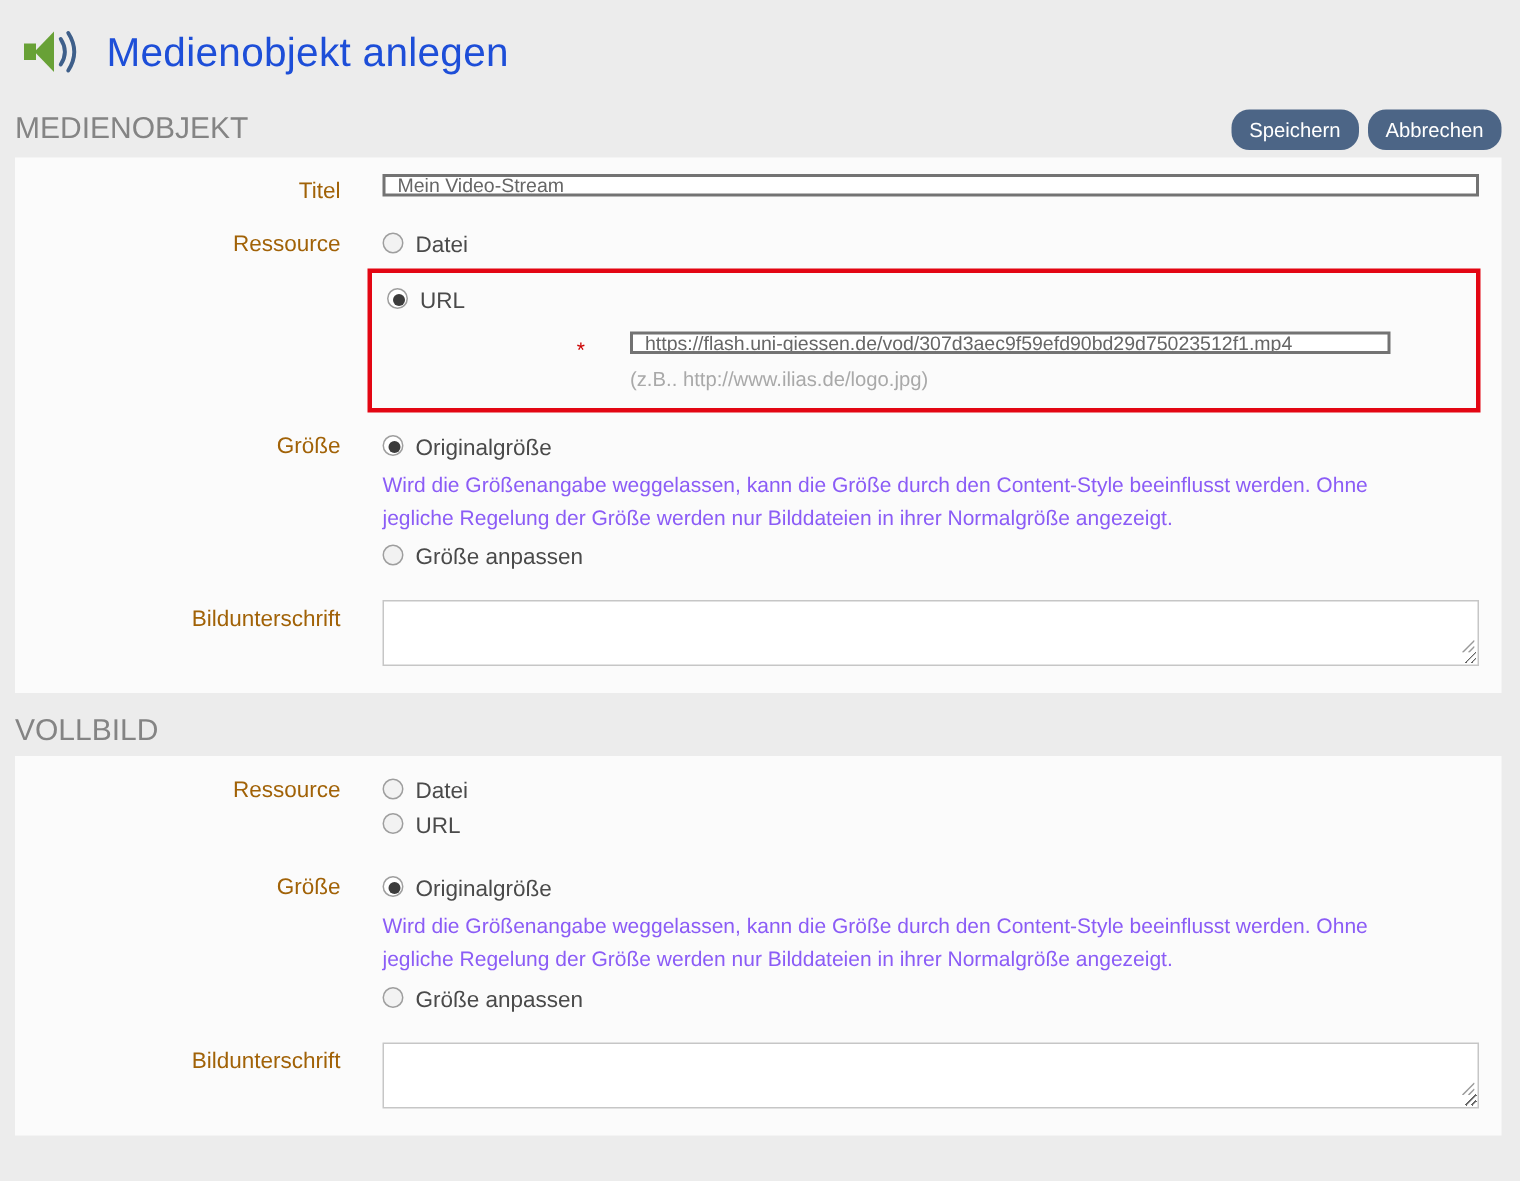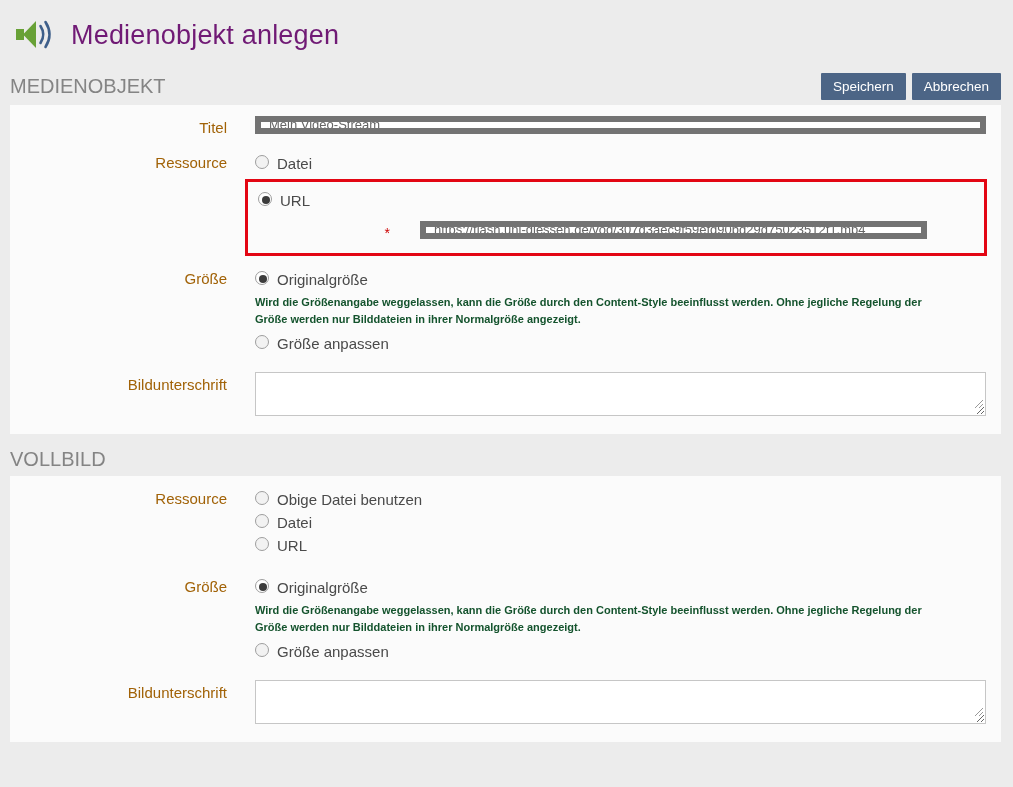--- a/index.html
+++ b/index.html
@@ -6,43 +6,43 @@
   html, body { margin: 0; padding: 0; }
   body {
     width: 1013px; height: 787px;
     background: #ececec;
     font-family: "Liberation Sans", sans-serif;
     overflow: hidden;
   }
 
   
   .page-header { display: flex; align-items: center; gap: 15px; padding: 17px 14px 18px 14px; }
-  .page-title { font-size: 27px; font-weight: 400; color: #701a75; margin: 0; letter-spacing: 0.2px; }
+  .page-title { font-size: 27px; font-weight: 400; color: #1d4ed8; margin: 0; letter-spacing: 0.2px; }
 
   
   .section-bar { display: flex; justify-content: space-between; align-items: center; padding: 2px 12px 5px 10px; }
   .section-title { color: #848484; font-size: 20px; font-weight: 400; }
   .section-bar.vollbild-bar { padding-top: 14px; }
 
   .btn {
-    background: #4c6586; color: #ffffff; border: none; border-radius: 1px;
+    background: #4c6586; color: #ffffff; border: none; border-radius: 12px;
     font-family: "Liberation Sans", sans-serif; font-size: 13.5px;
     padding: 6px 12px; cursor: pointer;
   }
   .btn-group { display: flex; gap: 6px; }
 
   
   .panel { background: #fbfbfb; margin: 0 12px 0 10px; padding: 10px 15px 14px 0; }
   .form-row { display: flex; margin-bottom: 14px; }
   .form-row:last-child { margin-bottom: 4px; }
   .form-label { flex: none; width: 245px; text-align: right; padding-right: 28px; padding-top: 4px; color: #a16207; font-size: 15px; }
   .form-control { flex: 1; min-width: 0; }
 
   .text-input {
-    width: 100%; height: 15px; border: 6px solid #737373; background: #ffffff;
+    width: 100%; height: 15px; border: 2px solid #737373; background: #ffffff;
     font-family: "Liberation Sans", sans-serif; font-size: 13px; color: #666666;
     padding: 3px 8px; outline: none;
   }
 
   
   .radio-option { display: flex; align-items: flex-start; margin: 5px 0; cursor: pointer; line-height: 18px; }
   .radio-circle {
     flex: none; width: 14px; height: 14px; border-radius: 50%;
     border: 1px solid #9e9e9e; background: #f2f2f2; margin-right: 8px; position: relative;
   }
@@ -58,21 +58,21 @@
     border: 3px solid #e30613;
     margin-left: -10px; margin-right: -1px;
     padding: 5px 10px 12px 10px;
     margin-top: 6px;
   }
   .sub-row { display: flex; margin-top: 10px; }
   .sub-label { flex: none; width: 162px; text-align: right; padding-right: 30px; padding-top: 5px; color: #cc0000; font-size: 14px; }
   .sub-control { width: 507px; }
   .hint { color: #a9a9a9; font-size: 13.5px; margin-top: 7px; }
 
-  .desc { color: #14532d; font-size: 11px; line-height: 1.55; max-width: 672px; margin: 3px 0 7px 0; font-weight: bold; }
+  .desc { color: #8b5cf6; font-size: 14px; line-height: 1.55; max-width: 672px; margin: 3px 0 7px 0; }
 
   
   .ta-wrap { position: relative; width: 100%; }
   .caption-textarea {
     width: 100%; height: 44px; border: 1px solid #c6c6c6; background: #ffffff;
     font-family: "Liberation Sans", sans-serif; font-size: 13px; color: #666666;
     padding: 4px 8px; resize: vertical; outline: none; display: block;
   }
   .resize-grip { position: absolute; right: 3px; bottom: 4px; pointer-events: none; }
 </style>
@@ -118,20 +118,21 @@
 
       <div class="highlight-box">
         <label class="radio-option">
           <span class="radio-circle selected"></span>
           <span class="radio-label">URL</span>
         </label>
         <div class="sub-row">
           <div class="sub-label">*</div>
           <div class="sub-control">
             <input type="text" class="text-input" value="https://flash.uni-giessen.de/vod/307d3aec9f59efd90bd29d75023512f1.mp4" style="">
+            <div class="hint">(z.B.. http://www.ilias.de/logo.jpg)</div>
           </div>
         </div>
       </div>
     </div>
   </div>
 
   <div class="form-row">
     <div class="form-label">Größe</div>
     <div class="form-control">
       <label class="radio-option">
@@ -166,24 +167,20 @@
   <span class="section-title">VOLLBILD</span>
 </div>
 
 <div class="panel">
 
   <div class="form-row">
     <div class="form-label">Ressource</div>
     <div class="form-control">
       <label class="radio-option">
         <span class="radio-circle"></span>
-        <span class="radio-label">Obige Datei benutzen</span>
-      </label>
-      <label class="radio-option">
-        <span class="radio-circle"></span>
         <span class="radio-label">Datei</span>
       </label>
       <label class="radio-option">
         <span class="radio-circle"></span>
         <span class="radio-label">URL</span>
       </label>
     </div>
   </div>
 
   <div class="form-row">

